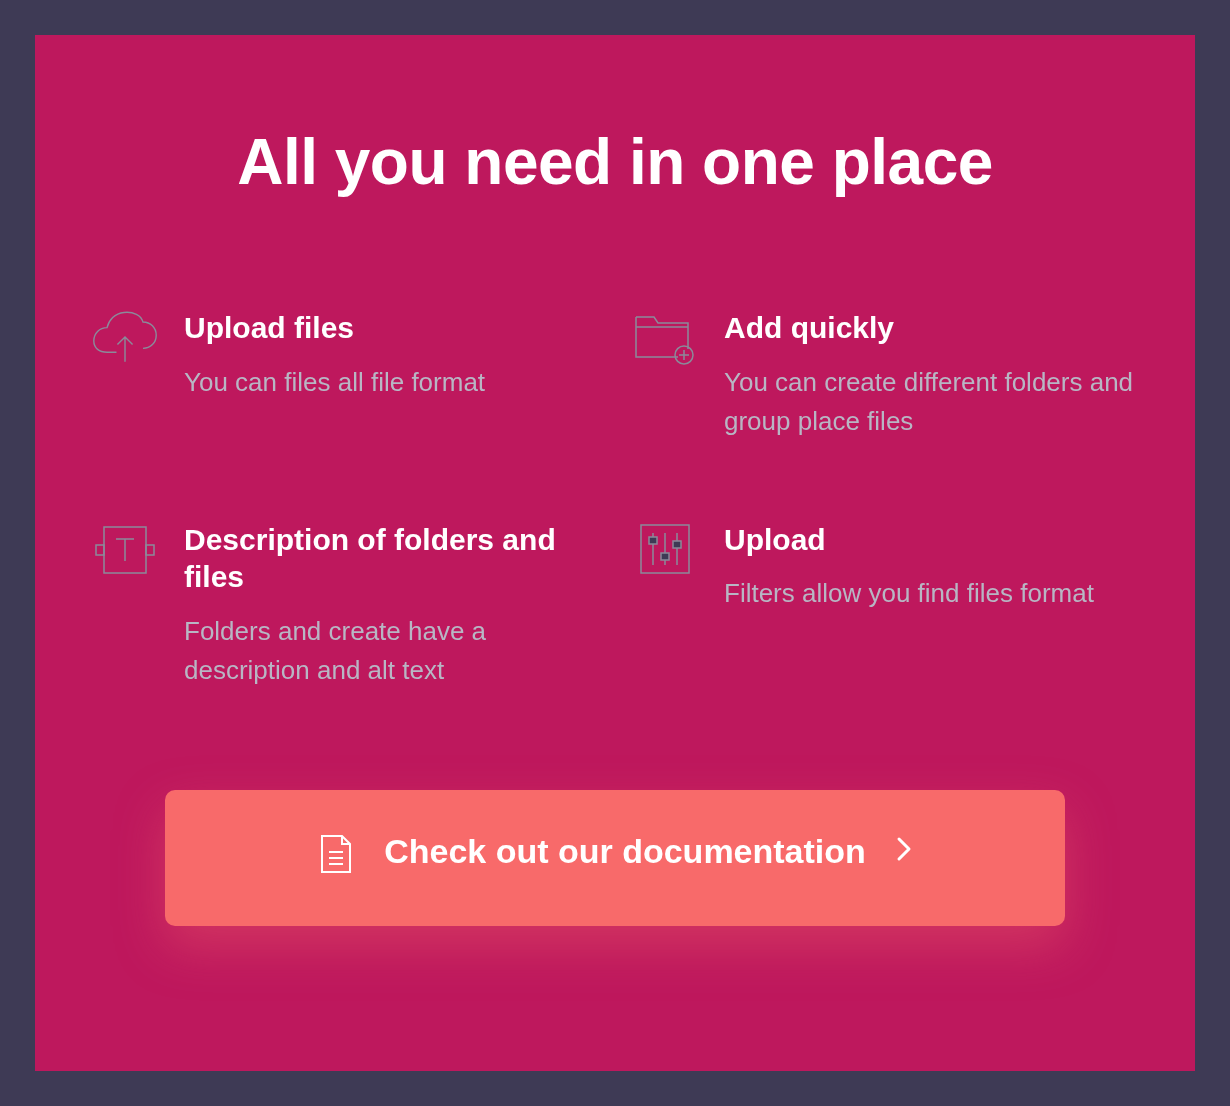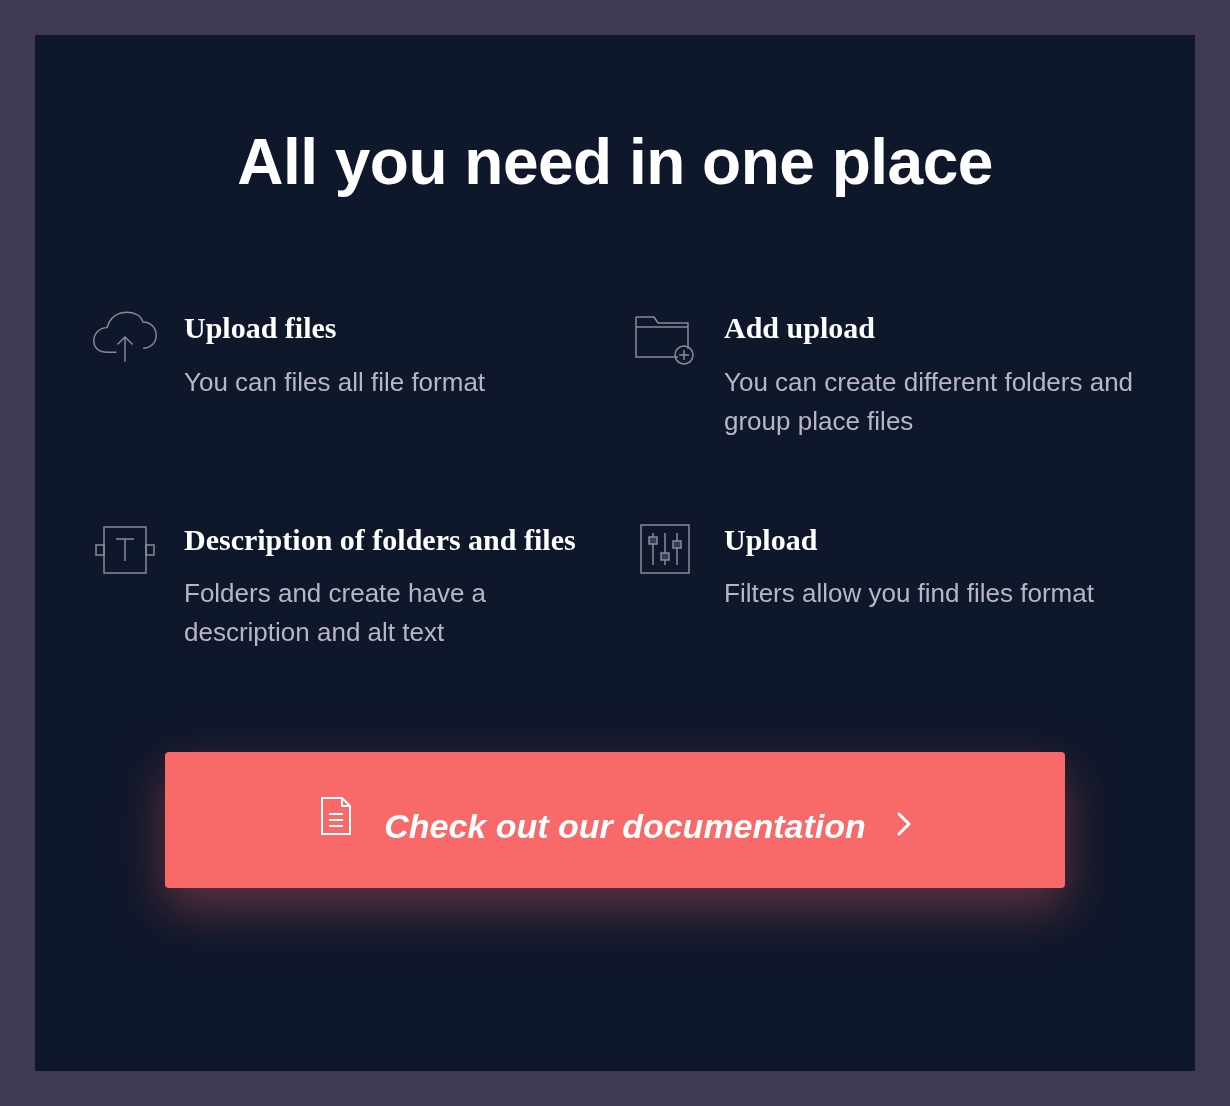--- a/index.html
+++ b/index.html
@@ -8,21 +8,21 @@
       box-sizing: border-box;
     }
     body {
       font-family: -apple-system, BlinkMacSystemFont, 'Segoe UI', Helvetica, Arial, sans-serif;
       background: #3e3a55;
       width: 1230px;
       height: 1106px;
       padding: 35px;
     }
     .container {
-      background: #0f172a;
+      background: #be185d;
       width: 100%;
       height: 100%;
       padding: 90px 55px 60px 55px;
     }
     .main-title {
       color: #ffffff;
       font-size: 64px;
       font-weight: 700;
       text-align: center;
       margin-bottom: 110px;
@@ -50,45 +50,43 @@
     }
     .feature-content {
       flex: 1;
     }
     .feature-title {
       color: #ffffff;
       font-size: 30px;
       font-weight: 700;
       margin-bottom: 16px;
       line-height: 1.25;
-      font-family: Liberation Serif, serif;
     }
     .feature-description {
       color: #b8b6c4;
       font-size: 26px;
       line-height: 1.5;
       font-weight: 400;
     }
     .cta-button {
       display: flex;
-      align-items: flex-end;
+      align-items: flex-start;
       justify-content: center;
       gap: 30px;
       background: #f86a6a;
       color: #ffffff;
       padding: 42px 50px;
-      border-radius: 4px;
+      border-radius: 10px;
       border: none;
       cursor: pointer;
       font-size: 34px;
       font-weight: 700;
       width: 900px;
       margin: 0 auto;
       box-shadow: 0 20px 50px rgba(248, 106, 106, 0.35);
-      font-style: italic;
     }
     .cta-button svg {
       flex-shrink: 0;
     }
   </style>
 </head>
 <body>
 
 <div class="container">
   <h1 class="main-title">All you need in one place</h1>
@@ -110,21 +108,21 @@
 
     <div class="feature">
       <div class="feature-icon">
         <svg width="66" height="58" viewBox="0 0 66 58" fill="none" stroke="currentColor" stroke-width="1.5">
           <path d="M4 8 L4 48 L46 48 M4 8 L22 8 L26 14 L56 14 L56 40 M4 18 L56 18"></path>
           <circle cx="52" cy="46" r="9"></circle>
           <path d="M52 41 L52 51 M47 46 L57 46"></path>
         </svg>
       </div>
       <div class="feature-content">
-        <h3 class="feature-title">Add upload</h3>
+        <h3 class="feature-title">Add quickly</h3>
         <p class="feature-description">You can create different folders and group place files</p>
       </div>
     </div>
 
     <div class="feature">
       <div class="feature-icon">
         <svg width="66" height="58" viewBox="0 0 66 58" fill="none" stroke="currentColor" stroke-width="1.5">
           <rect x="12" y="6" width="42" height="46"></rect>
           <path d="M24 18 L42 18 M33 18 L33 40"></path>
           <rect x="4" y="24" width="8" height="10"></rect>

